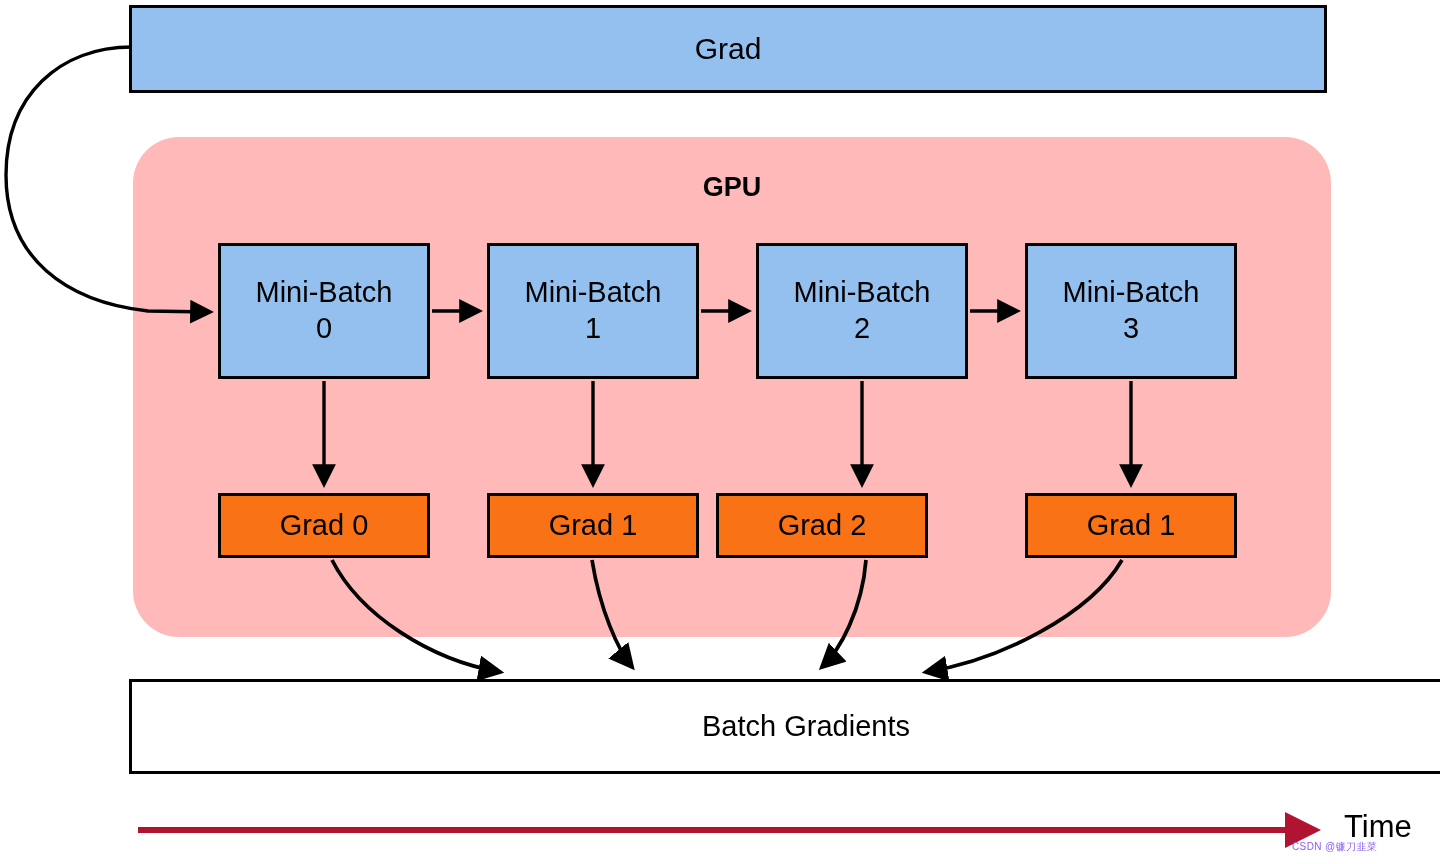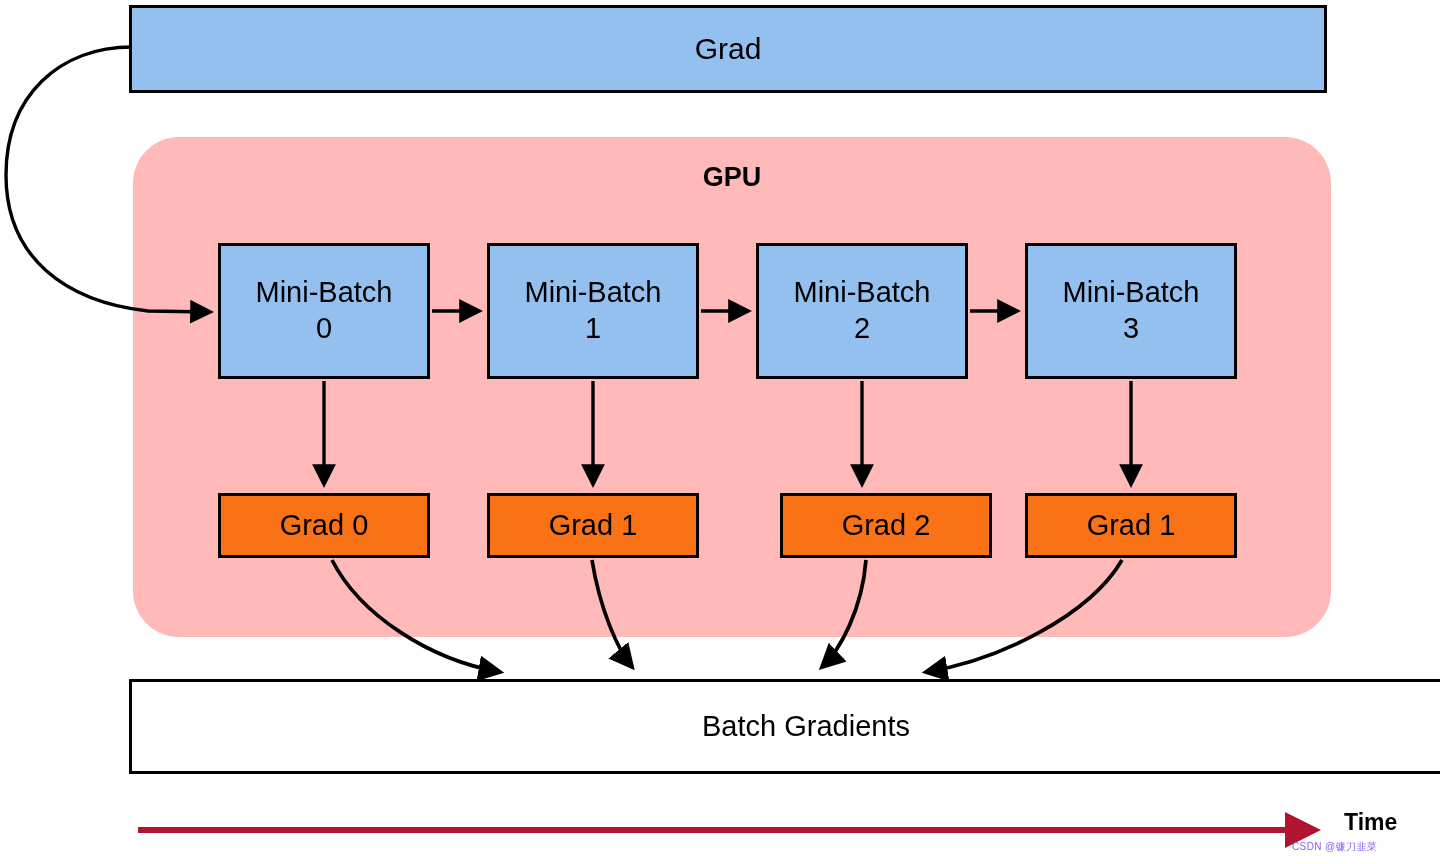--- a/index.html
+++ b/index.html
@@ -45,21 +45,21 @@
     top: 137px;
     width: 1198px;
     height: 500px;
     background: #ffb9b9;
     border-radius: 46px;
     z-index: 1;
   }
   .gpu-label {
     position: absolute;
     left: 133px;
-    top: 162px;
+    top: 172px;
     width: 1198px;
     text-align: center;
     font-weight: bold;
     font-size: 27px;
     color: #000000;
     z-index: 2;
   }
 
   .batch-box {
     left: 129px;
@@ -89,42 +89,41 @@
   .grad-box {
     top: 493px;
     width: 212px;
     height: 65px;
     background: #f97316;
     border: 3px solid #000000;
     font-size: 29px;
   }
   .g0 { left: 218px; }
   .g1 { left: 487px; text-align: right; }
-  .g2 { left: 780px; }
+  .g2 { left: 716px; }
   .g3 { left: 1025px; }
 
   .batch-grad-box {
     left: 129px;
     top: 679px;
     width: 1354px;
     height: 95px;
     background: #ffffff;
     border: 3px solid #000000;
     font-size: 29px;
   }
 
   .time-label {
     position: absolute;
     left: 1344px;
     top: 809px;
-    font-size: 23px;
+    font-size: 31px;
     color: #000000;
     z-index: 10;
     white-space: nowrap;
-    font-weight: bold;
   }
 
   .watermark {
     position: absolute;
     left: 1292px;
     top: 840px;
     font-size: 10px;
     color: #8b5cf6;
     z-index: 20;
     white-space: nowrap;

